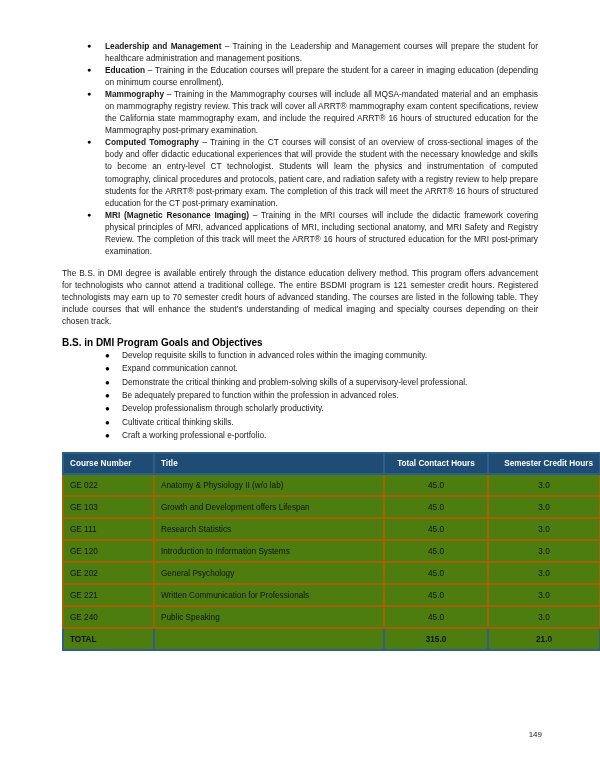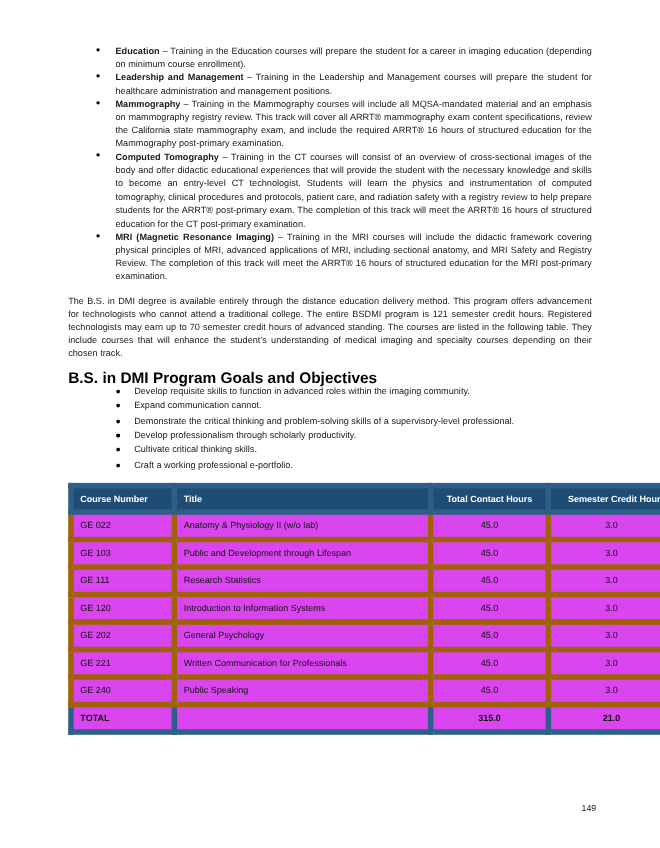--- a/index.html
+++ b/index.html
@@ -61,21 +61,21 @@
     font-size: 8.3px;
     line-height: 12.05px;
     text-align: justify;
     margin: 0;
     color: #1a1a1a;
   }
 
   .spacer-para { height: 10px; }
 
   h2.section-head {
-    font-size: 14px;
+    font-size: 10px;
     line-height: 12.05px;
     font-weight: bold;
     margin: 0;
     color: #000;
   }
 
   ul.goal-list {
     list-style: none;
     margin: 0;
     padding: 0;
@@ -104,21 +104,21 @@
     margin: 0 0 2px 0;
   }
   table.course-table {
     border-collapse: collapse;
     width: 483px;
     table-layout: fixed;
     margin: 0;
   }
   table.course-table th,
   table.course-table td {
-    border: 5px solid #a16207;
+    border: 2px solid #a16207;
     padding: 0;
     vertical-align: middle;
   }
   table.course-table thead th {
     background: #1f4c75;
     color: #ffffff;
     font-size: 8.2px;
     font-weight: bold;
     line-height: 11px;
     padding: 4px 6px;
@@ -127,21 +127,21 @@
   th.col-num { text-align: left; width: 77px; }
   th.col-title { text-align: left; width: 216px; }
   th.col-contact { text-align: center; width: 90px; }
   th.col-credit { text-align: right; width: 98px; }
 
   table.course-table tbody td {
     font-size: 8.2px;
     line-height: 11px;
     padding: 4.5px 6px;
     color: #111111;
-    background: #d946ef;
+    background: #4d7c0f;
   }
   td.c-num { text-align: left; }
   td.c-title { text-align: left; }
   td.c-contact { text-align: center; }
   td.c-credit { text-align: center; }
 
   tr.total-row td {
     background: #1f4c75;
     color: #ffffff;
     font-weight: bold;
@@ -157,24 +157,24 @@
   }
 </style>
 </head>
 <body>
 
 <div class="page">
   <div class="content">
 
     <ul class="track-list">
       <li>
+        <span class="bullet">●</span><span class="lead">Leadership and Management</span><span> – Training in the Leadership and Management courses will prepare the student for healthcare administration and management positions.</span>
+      </li>
+      <li>
         <span class="bullet">●</span><span class="lead">Education</span><span> – Training in the Education courses will prepare the student for a career in imaging education (depending on minimum course enrollment).</span>
-      </li>
-      <li>
-        <span class="bullet">●</span><span class="lead">Leadership and Management</span><span> – Training in the Leadership and Management courses will prepare the student for healthcare administration and management positions.</span>
       </li>
       <li>
         <span class="bullet">●</span><span class="lead">Mammography</span><span> – Training in the Mammography courses will include all MQSA-mandated material and an emphasis on mammography registry review. This track will cover all ARRT® mammography exam content specifications, review the California state mammography exam, and include the required ARRT® 16 hours of structured education for the Mammography post-primary examination.</span>
       </li>
       <li>
         <span class="bullet">●</span><span class="lead">Computed Tomography</span><span> – Training in the CT courses will consist of an overview of cross-sectional images of the body and offer didactic educational experiences that will provide the student with the necessary knowledge and skills to become an entry-level CT technologist. Students will learn the physics and instrumentation of computed tomography, clinical procedures and protocols, patient care, and radiation safety with a registry review to help prepare students for the ARRT® post-primary exam. The completion of this track will meet the ARRT® 16 hours of structured education for the CT post-primary examination.</span>
       </li>
       <li>
         <span class="bullet">●</span><span class="lead">MRI (Magnetic Resonance Imaging)</span><span> – Training in the MRI courses will include the didactic framework covering physical principles of MRI, advanced applications of MRI, including sectional anatomy, and MRI Safety and Registry Review. The completion of this track will meet the ARRT® 16 hours of structured education for the MRI post-primary examination.</span>
       </li>
@@ -185,21 +185,21 @@
     <p class="body-para">The B.S. in DMI degree is available entirely through the distance education delivery method. This program offers advancement for technologists who cannot attend a traditional college. The entire BSDMI program is 121 semester credit hours. Registered technologists may earn up to 70 semester credit hours of advanced standing. The courses are listed in the following table. They include courses that will enhance the student’s understanding of medical imaging and specialty courses depending on their chosen track.</p>
 
     <div class="spacer-para"></div>
 
     <h2 class="section-head">B.S. in DMI Program Goals and Objectives</h2>
 
     <ul class="goal-list">
       <li><span class="bullet">●</span><span>Develop requisite skills to function in advanced roles within the imaging community.</span></li>
       <li><span class="bullet">●</span><span>Expand communication cannot.</span></li>
       <li><span class="bullet">●</span><span>Demonstrate the critical thinking and problem-solving skills of a supervisory-level professional.</span></li>
-      <li><span class="bullet">●</span></li>
+      <li><span class="bullet">●</span><span>Be adequately prepared to function within the profession in advanced roles.</span></li>
       <li><span class="bullet">●</span><span>Develop professionalism through scholarly productivity.</span></li>
       <li><span class="bullet">●</span><span>Cultivate critical thinking skills.</span></li>
       <li><span class="bullet">●</span><span>Craft a working professional e-portfolio.</span></li>
     </ul>
 
     <div class="spacer-para"></div>
 
 
     <table class="course-table">
       <thead>
@@ -212,21 +212,21 @@
       </thead>
       <tbody>
         <tr>
           <td class="c-num">GE 022</td>
           <td class="c-title">Anatomy &amp; Physiology II (w/o lab)</td>
           <td class="c-contact">45.0</td>
           <td class="c-credit">3.0</td>
         </tr>
         <tr>
           <td class="c-num">GE 103</td>
-          <td class="c-title">Public and Development through Lifespan</td>
+          <td class="c-title">Growth and Development offers Lifespan</td>
           <td class="c-contact">45.0</td>
           <td class="c-credit">3.0</td>
         </tr>
         <tr>
           <td class="c-num">GE 111</td>
           <td class="c-title">Research Statistics</td>
           <td class="c-contact">45.0</td>
           <td class="c-credit">3.0</td>
         </tr>
         <tr>

